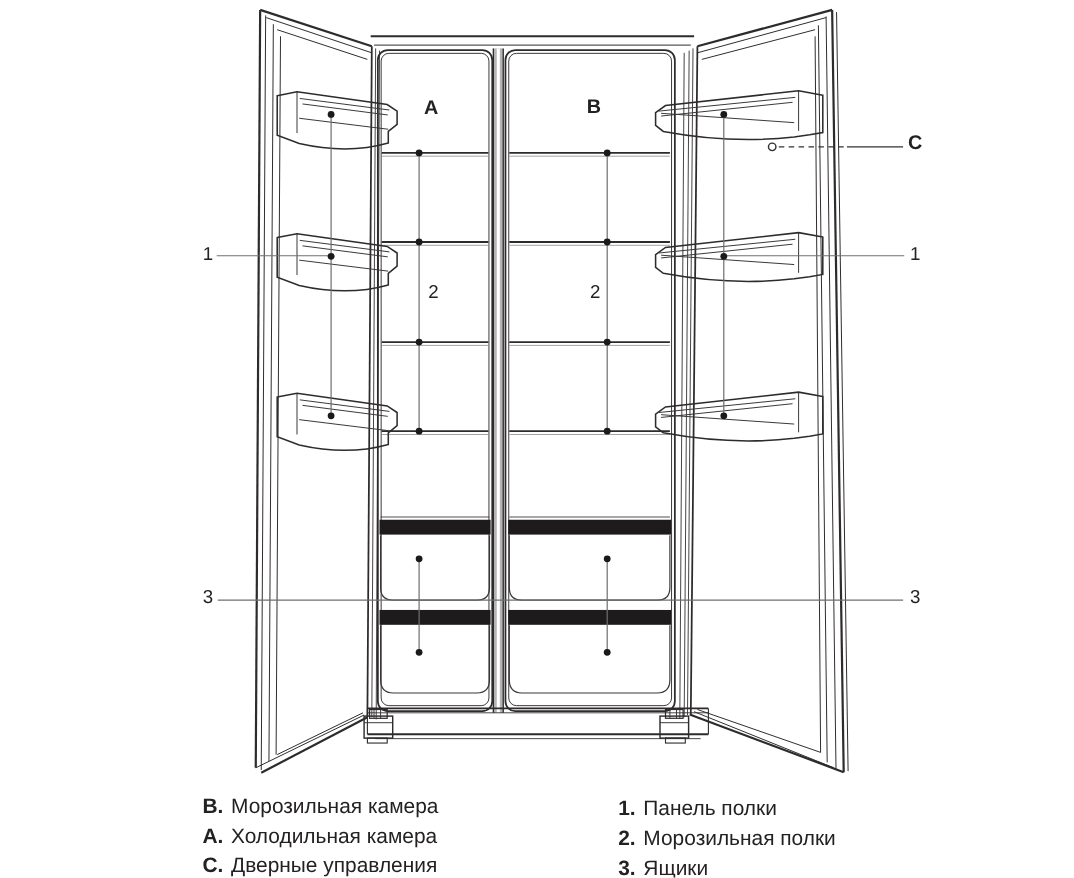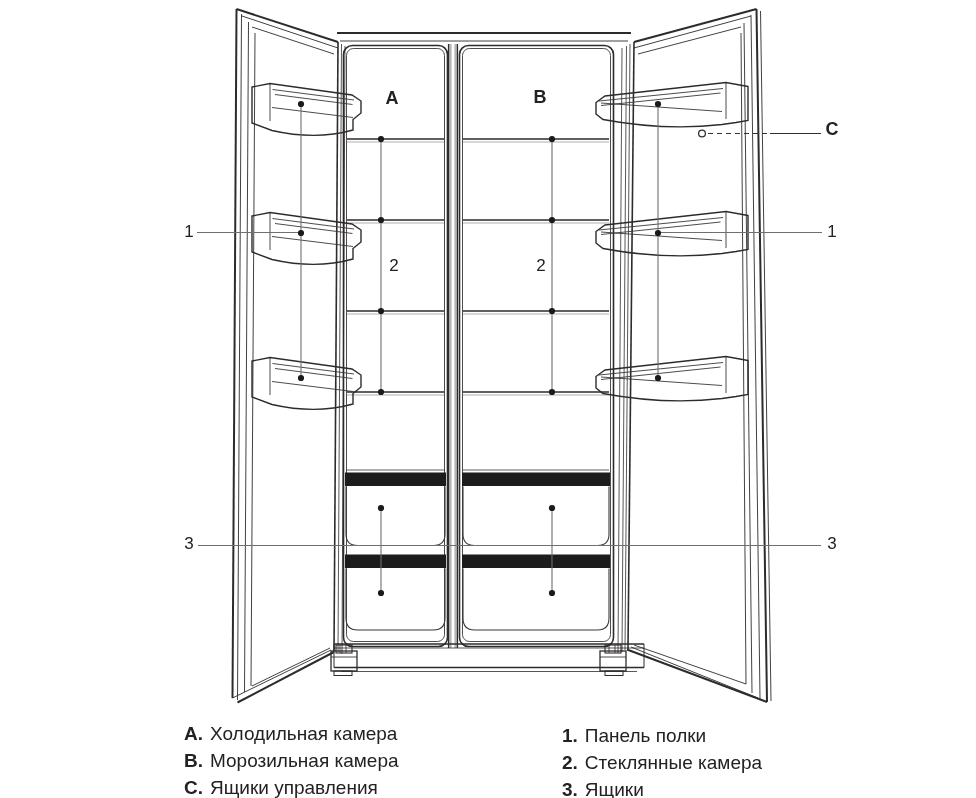--- a/index.html
+++ b/index.html
@@ -190,22 +190,22 @@
     <text class="lblN" x="189" y="231">1</text>
     <text class="lblN" x="832" y="231">1</text>
     <text class="lblN" x="394" y="265">2</text>
     <text class="lblN" x="541" y="265">2</text>
     <text class="lblN" x="189" y="543">3</text>
     <text class="lblN" x="832" y="543">3</text>
   </g>
 </svg>
 
   <div class="legend-col" style="left:184px;top:720px;">
+    <div class="legend-row"><span class="lg-key">B.</span><span>Морозильная камера</span></div>
     <div class="legend-row"><span class="lg-key">A.</span><span>Холодильная камера</span></div>
-    <div class="legend-row"><span class="lg-key">B.</span><span>Морозильная камера</span></div>
-    <div class="legend-row"><span class="lg-key">C.</span><span>Ящики управления</span></div>
+    <div class="legend-row"><span class="lg-key">C.</span><span>Дверные управления</span></div>
   </div>
   <div class="legend-col" style="left:562px;top:722px;">
     <div class="legend-row"><span class="lg-key">1.</span><span>Панель полки</span></div>
-    <div class="legend-row"><span class="lg-key">2.</span><span>Стеклянные камера</span></div>
+    <div class="legend-row"><span class="lg-key">2.</span><span>Морозильная полки</span></div>
     <div class="legend-row"><span class="lg-key">3.</span><span>Ящики</span></div>
   </div>
 </div>
 
 </body></html>

